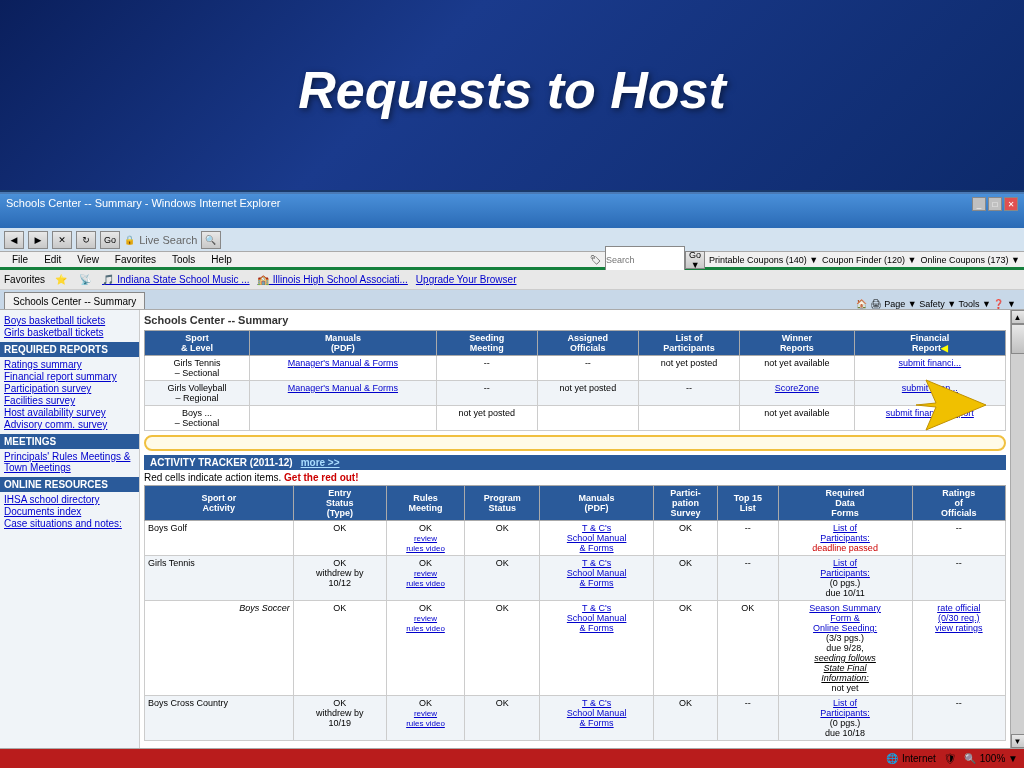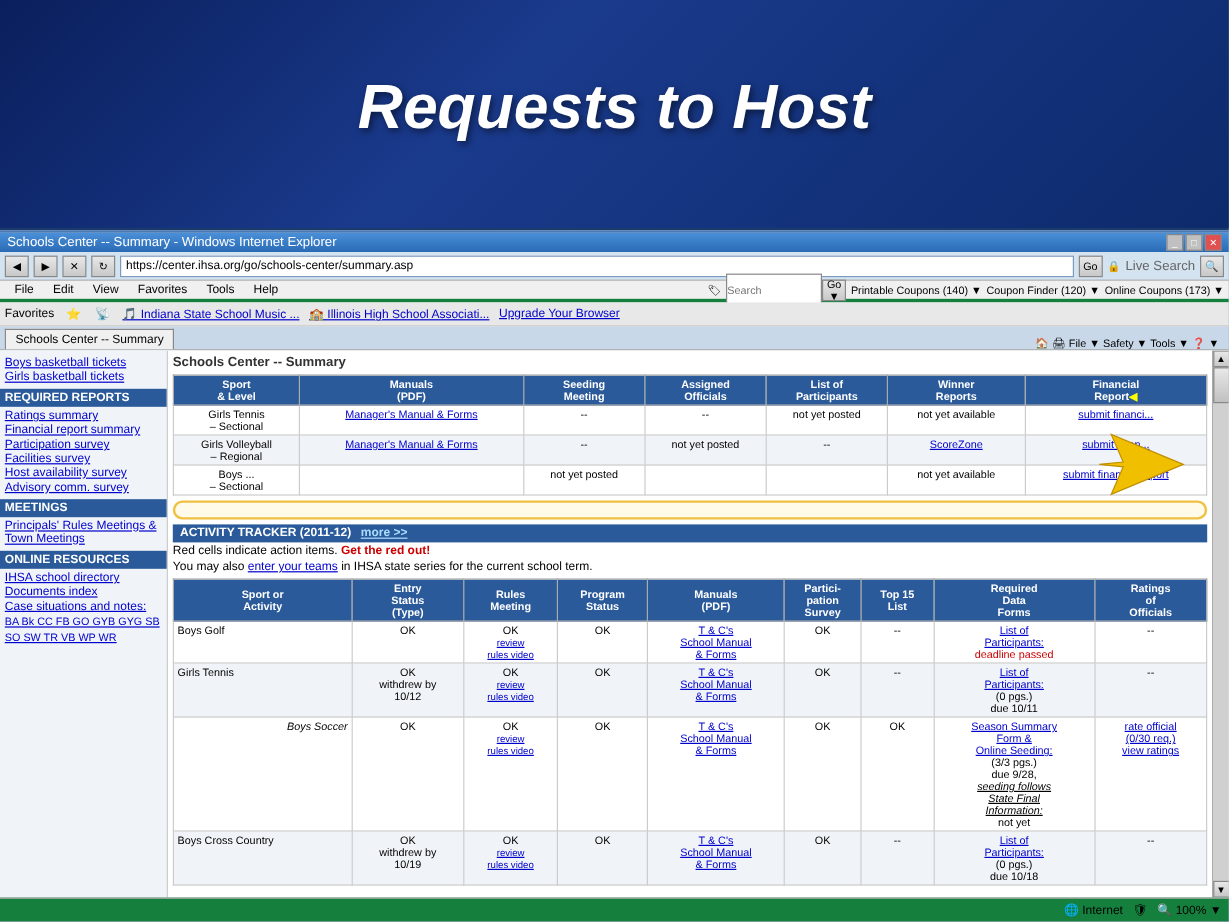--- a/index.html
+++ b/index.html
@@ -41,22 +41,22 @@
     }
 
     
     .title-bar {
       background: linear-gradient(to bottom, #4a90d9 0%, #2a6ab5 100%);
       color: white;
       font-size: 11px;
       padding: 3px 6px;
       display: flex;
       justify-content: space-between;
-      align-items: center;
-      height: 16px;
+      align-items: flex-start;
+      height: 34px;
     }
     .title-bar-controls { display: flex; gap: 2px; }
     .title-bar-btn { width: 14px; height: 14px; background: #c0c0c0; border: 1px solid #888; font-size: 8px; display: flex; align-items: center; justify-content: center; cursor: pointer; }
     .title-bar-btn.close { background: #e05050; }
     .title-bar-btn.max { background: #c0c0c0; }
     .title-bar-btn.min { background: #c0c0c0; }
 
     
     .address-bar {
       background: #d4e3f0;
@@ -207,21 +207,21 @@
       font-weight: bold;
       padding: 2px 6px;
       margin: 4px 0 2px 0;
       display: flex;
       align-items: center;
       gap: 8px;
     }
 
     
     .status-bar {
-      background: #15803d;
+      background: #b91c1c;
       border-top: 1px solid #aaa;
       padding: 1px 6px;
       font-size: 10px;
       display: flex;
       align-items: center;
       justify-content: space-between;
       height: 20px;
     }
     .status-right { display: flex; align-items: center; gap: 8px; }
 
@@ -282,21 +282,20 @@
       <div class="title-bar-btn max">□</div>
       <div class="title-bar-btn close">✕</div>
     </div>
   </div>
 
   <div class="address-bar">
     <button class="nav-btn">◀</button>
     <button class="nav-btn">▶</button>
     <button class="nav-btn">✕</button>
     <button class="nav-btn">↻</button>
-    <input class="address-input" type="text" value="https://center.ihsa.org/go/schools-center/summary.asp" style="">
     <button class="nav-btn">Go</button>
     <span style="font-size:9px; color:#666;">🔒</span>
     <span style="font-size:11px; color:#666;">Live Search</span>
     <button class="nav-btn">🔍</button>
   </div>
 
   <div class="menu-bar">
     <span class="menu-item">File</span>
     <span class="menu-item">Edit</span>
     <span class="menu-item">View</span>
@@ -323,21 +322,21 @@
 
   <div class="tab-bar">
     <div class="tab active">
       <span>Schools Center -- Summary</span>
     </div>
     <div style="flex:1;"></div>
 
     <span style="font-size:9px;margin-right:4px;">
       <span style="cursor:pointer;">🏠</span>
       <span style="cursor:pointer;">🖨</span>
-      <span style="cursor:pointer;">File ▼</span>
+      <span style="cursor:pointer;">Page ▼</span>
       <span style="cursor:pointer;">Safety ▼</span>
       <span style="cursor:pointer;">Tools ▼</span>
       <span style="cursor:pointer;">❓ ▼</span>
     </span>
   </div>
 
   <div class="content-area">
 
     <div class="sidebar">
       <a class="sidebar-link">Boys basketball tickets</a>
@@ -357,21 +356,20 @@
         <span>MEETINGS</span>
       </div>
       <a class="sidebar-link">Principals' Rules Meetings &amp; Town Meetings</a>
 
       <div class="sidebar-section">
         <span>ONLINE RESOURCES</span>
       </div>
       <a class="sidebar-link">IHSA school directory</a>
       <a class="sidebar-link">Documents index</a>
       <a class="sidebar-link">Case situations and notes:</a>
-      <span style="font-size:9px;color:#0000cc;text-decoration:underline;cursor:pointer;display:block;line-height:1.4;">BA Bk CC FB GO GYB GYG SB SO SW TR VB WP WR</span>
     </div>
 
     <div class="main-content">
 
       <div class="breadcrumb">Schools Center -- Summary</div>
 
       <table style="margin-bottom:4px;">
         <thead>
           <tr>
             <th>Sport<br>&amp; Level</th>
@@ -423,23 +421,20 @@
       <div class="hosting-box">
       </div>
 
       <div class="tracker-header">
         <span>ACTIVITY TRACKER (2011-12)</span>
         <a class="link" style="color:#aaddff;">more &gt;&gt;</a>
       </div>
 
       <div style="font-size:10px;margin-bottom:2px;">
         Red cells indicate action items. <span class="red-text bold">Get the red out!</span>
-      </div>
-      <div style="font-size:10px;margin-bottom:4px;">
-        You may also <a class="link">enter your teams</a> in IHSA state series for the current school term.
       </div>
 
       <table>
         <thead>
           <tr>
             <th>Sport or<br>Activity</th>
             <th>Entry<br>Status<br>(Type)</th>
             <th>Rules<br>Meeting</th>
             <th>Program<br>Status</th>
             <th>Manuals<br>(PDF)</th>

